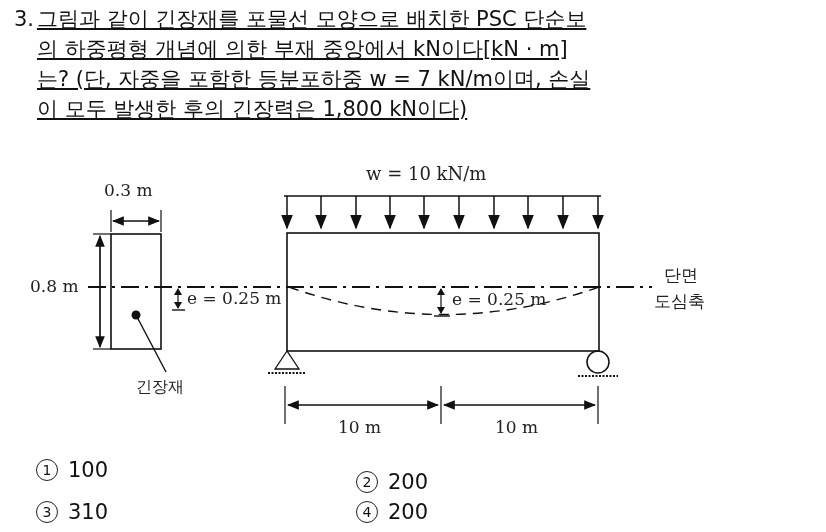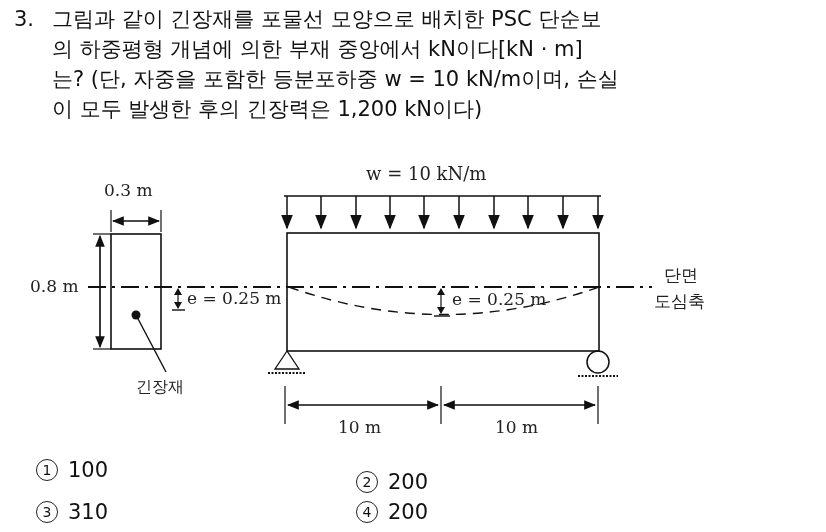--- a/index.html
+++ b/index.html
@@ -1,36 +1,36 @@
 <!DOCTYPE html>
 <html><head>
 <meta charset="utf-8">
 <style>
   html, body { margin: 0; padding: 0; background: #ffffff; }
   body { width: 826px; height: 532px; position: relative; overflow: hidden;
          font-family: "DejaVu Sans", sans-serif; color: #111; }
   .q { position: absolute; left: 14px; top: 4px; width: 800px; font-size: 21px; line-height: 30px; }
   .q .num { position: absolute; left: 0; top: 0; }
-  .q .line { position: absolute; left: 38px; white-space: nowrap; }
+  .q .line { position: absolute; left: 23px; white-space: nowrap; text-decoration: underline; }
   .fig { position: absolute; left: 0; top: 140px; width: 826px; height: 300px; }
   .serif { font-family: "DejaVu Serif", serif; fill: #222; }
   .choices { position: absolute; left: 36px; top: 458px; width: 700px; font-size: 21px; }
   .choice { position: absolute; white-space: nowrap; }
   .circ { display: inline-block; width: 20px; height: 20px; border: 1.3px solid #222; border-radius: 50%;
           font-size: 14px; line-height: 20px; text-align: center; vertical-align: 2px; margin-right: 10px; }
 </style>
 </head>
 <body>
 
 <div class="q">
   <span class="num">3.</span>
   <span class="line" style="top:0px">그림과 같이 긴장재를 포물선 모양으로 배치한 PSC 단순보</span>
   <span class="line" style="top:30px">의 하중평형 개념에 의한 부재 중앙에서 kN이다[kN · m]</span>
-  <span class="line" style="top:60px">는? (단, 자중을 포함한 등분포하중 w = 10 kN/m이며, 손실</span>
-  <span class="line" style="top:90px">이 모두 발생한 후의 긴장력은 1,200 kN이다)</span>
+  <span class="line" style="top:60px">는? (단, 자중을 포함한 등분포하중 w = 7 kN/m이며, 손실</span>
+  <span class="line" style="top:90px">이 모두 발생한 후의 긴장력은 1,800 kN이다)</span>
 </div>
 
 <svg class="fig" viewBox="0 140 826 300" width="826" height="300">
   <defs>
     <marker id="ah" markerWidth="10" markerHeight="8" refX="9" refY="4" orient="auto">
       <path d="M0,0 L10,4 L0,8 Z" fill="#111"></path>
     </marker>
   </defs>
 
   <g>

